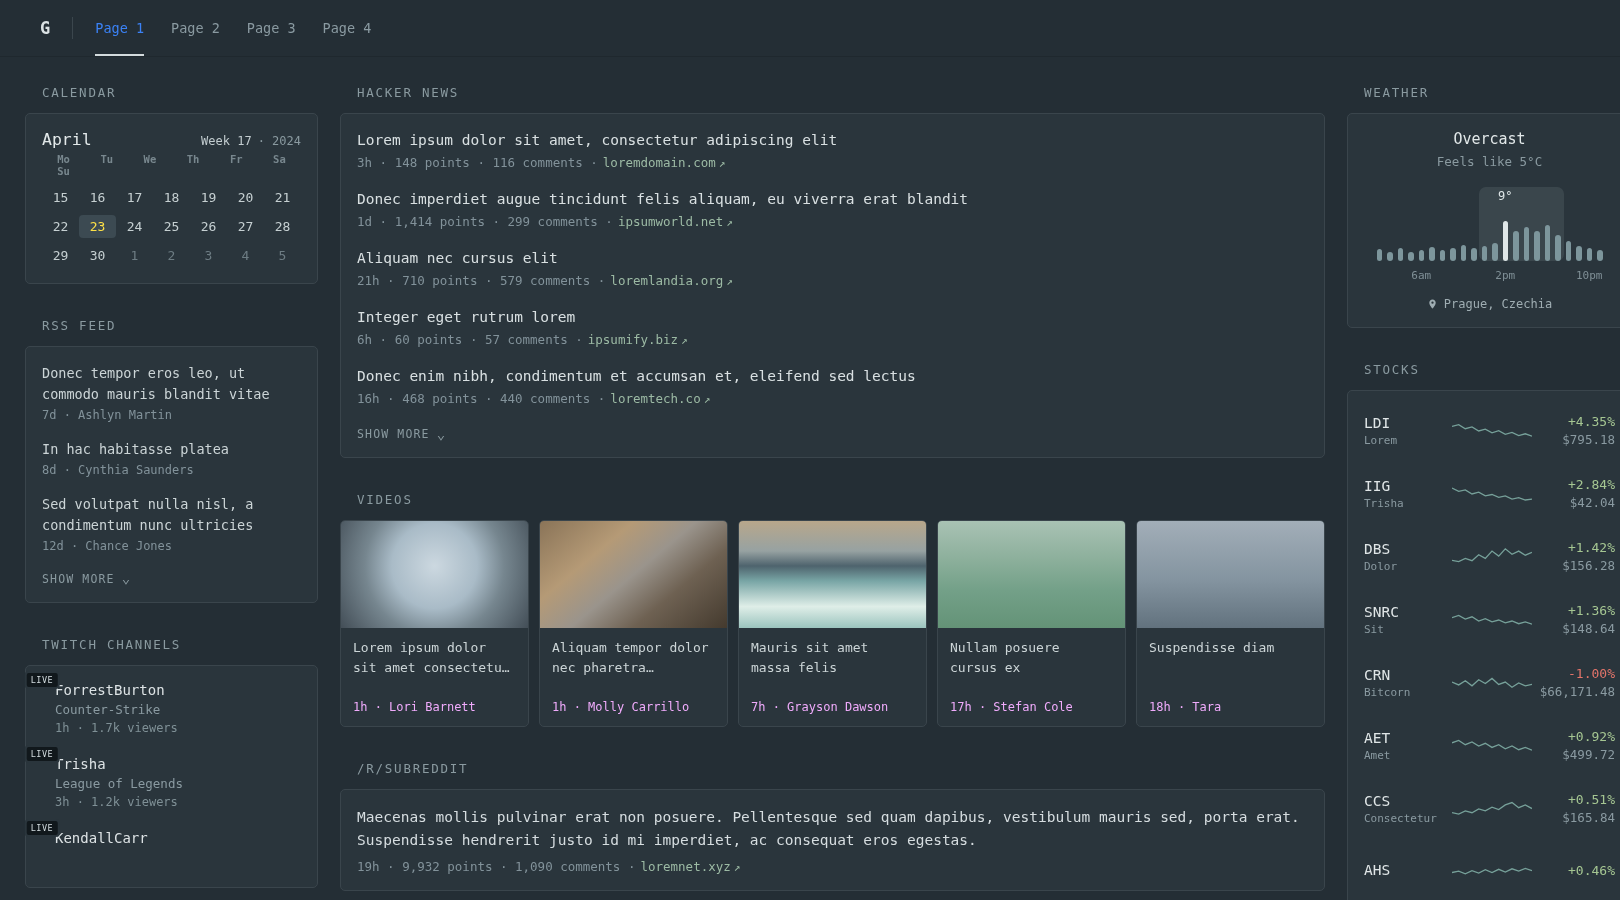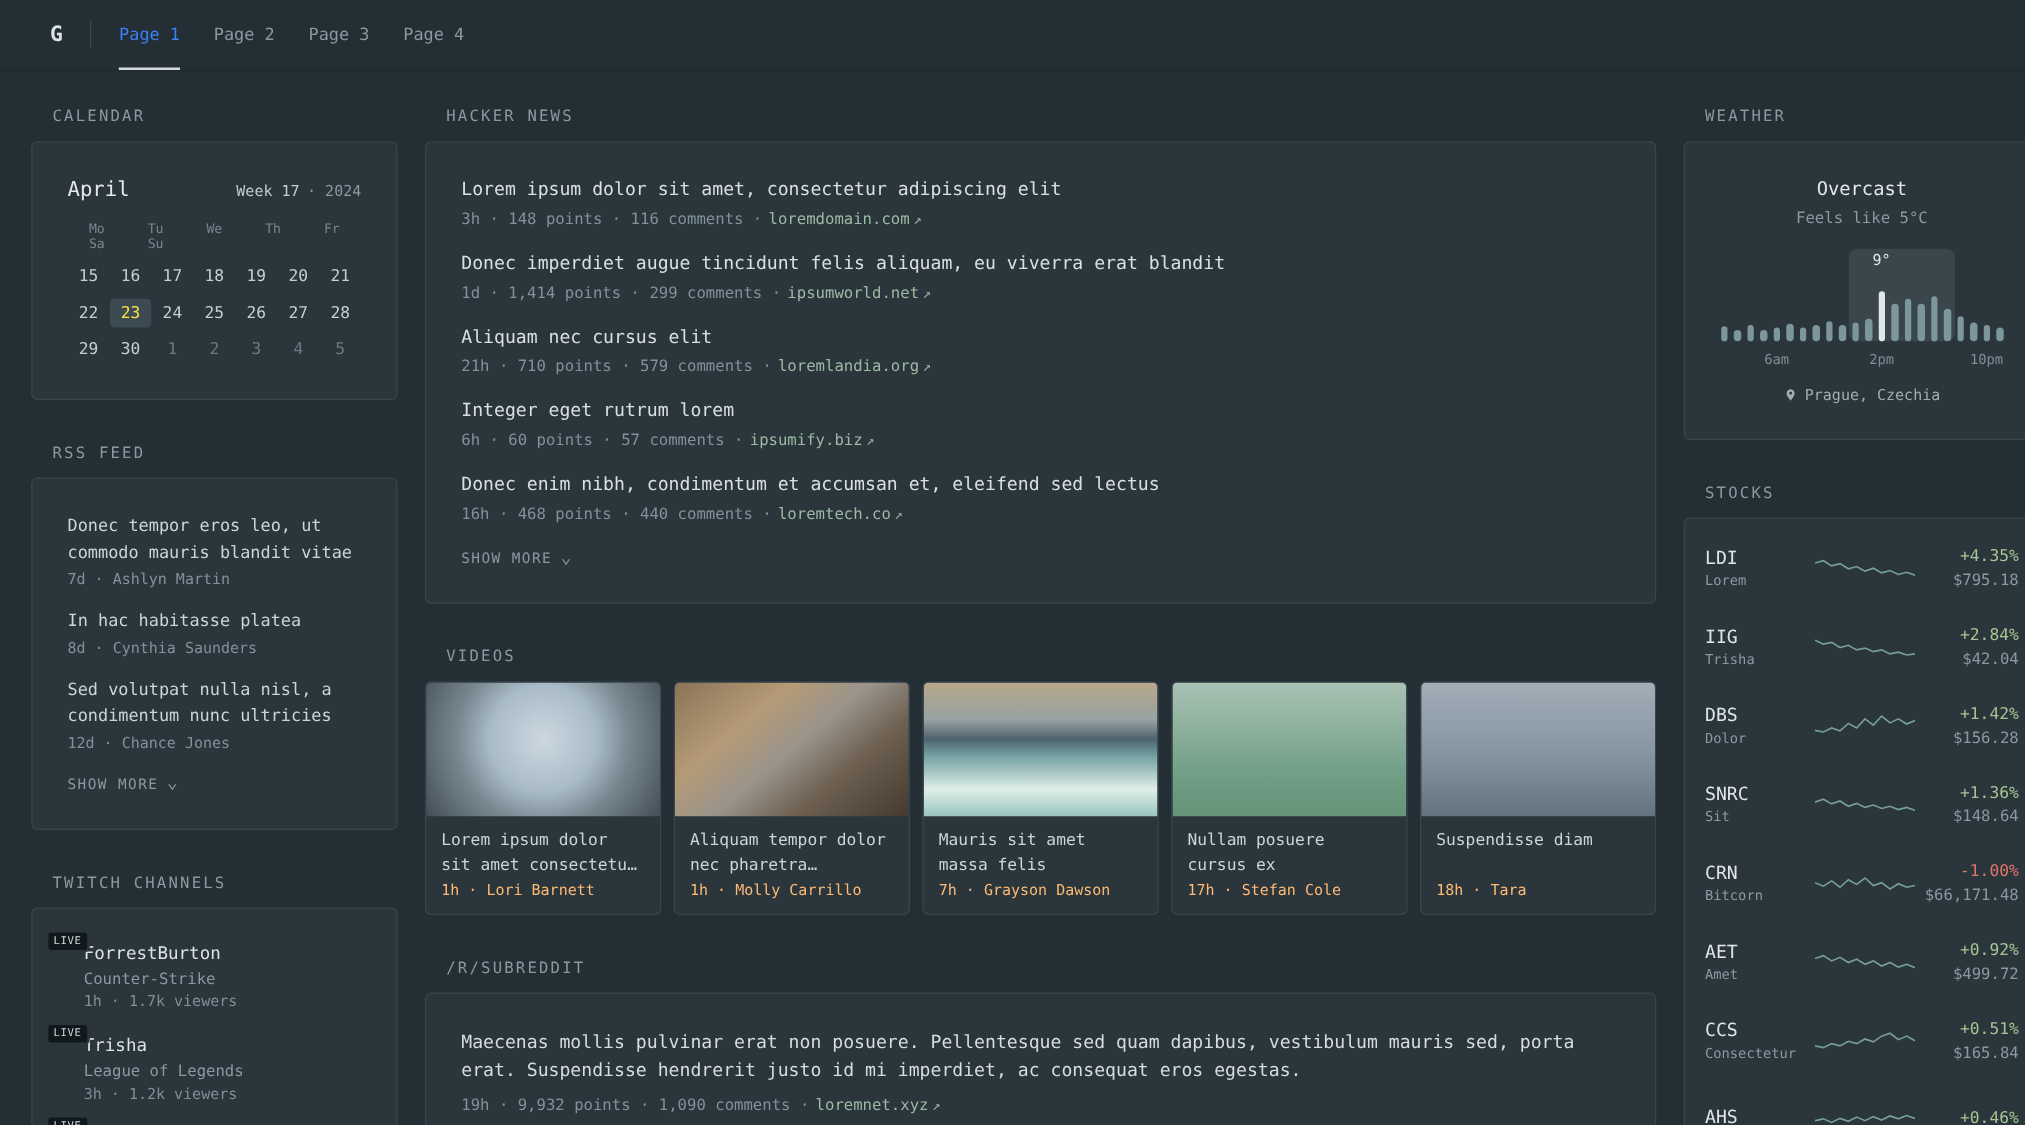--- a/index.html
+++ b/index.html
@@ -25,28 +25,28 @@
   .logo{align-self:center;font-size:17px;font-weight:bold;color:#dbe2e4;}
   .nav-divider{align-self:center;width:1px;height:22px;background:#3b464d;margin:0 22px;}
   .tabs{display:flex;gap:27px;}
   .tab{display:flex;align-items:center;color:var(--dim);font-size:13.5px;border-bottom:2px solid transparent;padding-top:2px;}
   .tab.active{color:#3b82f6;border-bottom-color:#d3dbdd;}
 
   
   .grid{display:grid;grid-template-columns:293px 1fr 285px;gap:22px;padding:28px 77px 0 25px;}
   .widget + .widget{margin-top:34px;}
   .wtitle{font-size:12.5px;font-weight:normal;letter-spacing:0.14em;color:#8a9aa0;margin:0 0 13px 17px;}
-  .card{background:var(--card);border:1px solid var(--border);border-radius:5px;padding:28px;}
+  .card{background:var(--card);border:1px solid var(--border);border-radius:5px;padding:16px;}
 
   
   .cal-head{display:flex;justify-content:space-between;align-items:baseline;}
   .cal-month{font-size:16.5px;color:#e2e8e9;}
   .cal-week{font-size:12px;color:#c3cdd0;}
   .cal-year{color:#8a9aa0;margin-left:6px;}
-  .cal-weekdays{display:grid;grid-template-columns:repeat(5,1fr);margin:16px 0 9px;font-size:10.5px;color:var(--faint);text-align:center;}
+  .cal-weekdays{display:grid;grid-template-columns:repeat(6,1fr);margin:4px 0 9px;font-size:10.5px;color:var(--faint);text-align:center;font-weight:bold;}
   .cal-days{display:grid;grid-template-columns:repeat(7,1fr);row-gap:6px;text-align:center;font-size:13px;}
   .cal-day{color:#c6d0d2;padding:4px 0;border-radius:4px;}
   .cal-day.muted{color:#6d7c83;}
   .cal-day.selected{background:#3c4a52;color:#fde047;}
 
   
   .rss-item{margin-bottom:17px;}
   .rss-title{display:block;font-size:13.5px;line-height:1.55;color:#ccd5d7;}
   .feed-meta{font-size:12px;color:#82929a;margin-top:3px;}
   .show-more{display:inline-flex;align-items:center;gap:7px;background:none;border:none;font-family:inherit;font-size:11.5px;letter-spacing:0.1em;color:#8a9aa0;cursor:pointer;padding:0;margin-top:2px;}
@@ -69,21 +69,21 @@
   .ext{font-size:11px;color:#9cbaa4;margin-left:3px;}
   .sub-text{font-size:14.5px;line-height:1.6;color:#d6dde0;display:block;}
   .sub-meta{font-size:12.5px;color:#82929a;margin-top:7px;}
 
   
   .video-row{display:flex;gap:10px;overflow:hidden;}
   .video-card{flex:none;width:189px;background:var(--card);border:1px solid var(--border);border-radius:5px;overflow:hidden;display:block;}
   .thumb{height:107px;}
   .video-body{padding:10px 12px 12px;}
   .video-title{font-size:13px;line-height:1.5;color:#ccd5d7;min-height:39px;}
-  .video-meta{font-size:12px;color:#fdba74;margin-top:3px;}
+  .video-meta{font-size:12px;color:#f0abfc;margin-top:23px;}
 
   
   .weather-card{text-align:center;}
   .w-cond{font-size:15px;color:#e2e8e9;}
   .w-feels{font-size:12.5px;color:#8a9aa0;margin-top:6px;}
   .w-chart{position:relative;width:226px;height:74px;margin:18px auto 0;}
   .w-highlight{position:absolute;top:0;bottom:0;background:rgba(202,225,230,0.10);border-radius:7px;}
   .w-bars{position:absolute;left:0;right:0;bottom:0;display:flex;gap:5px;align-items:flex-end;height:44px;}
   .wbar{width:5.5px;border-radius:3px;background:#7d969c;flex:none;}
   .wbar.peak{background:#dfe7e8;}

